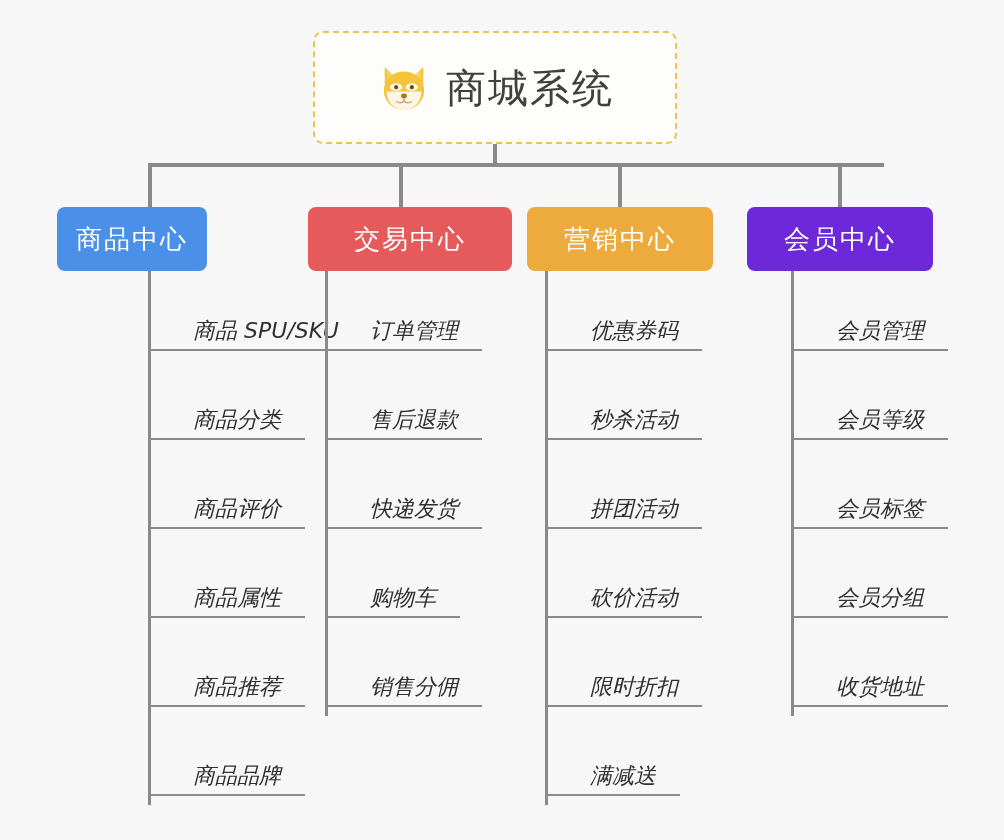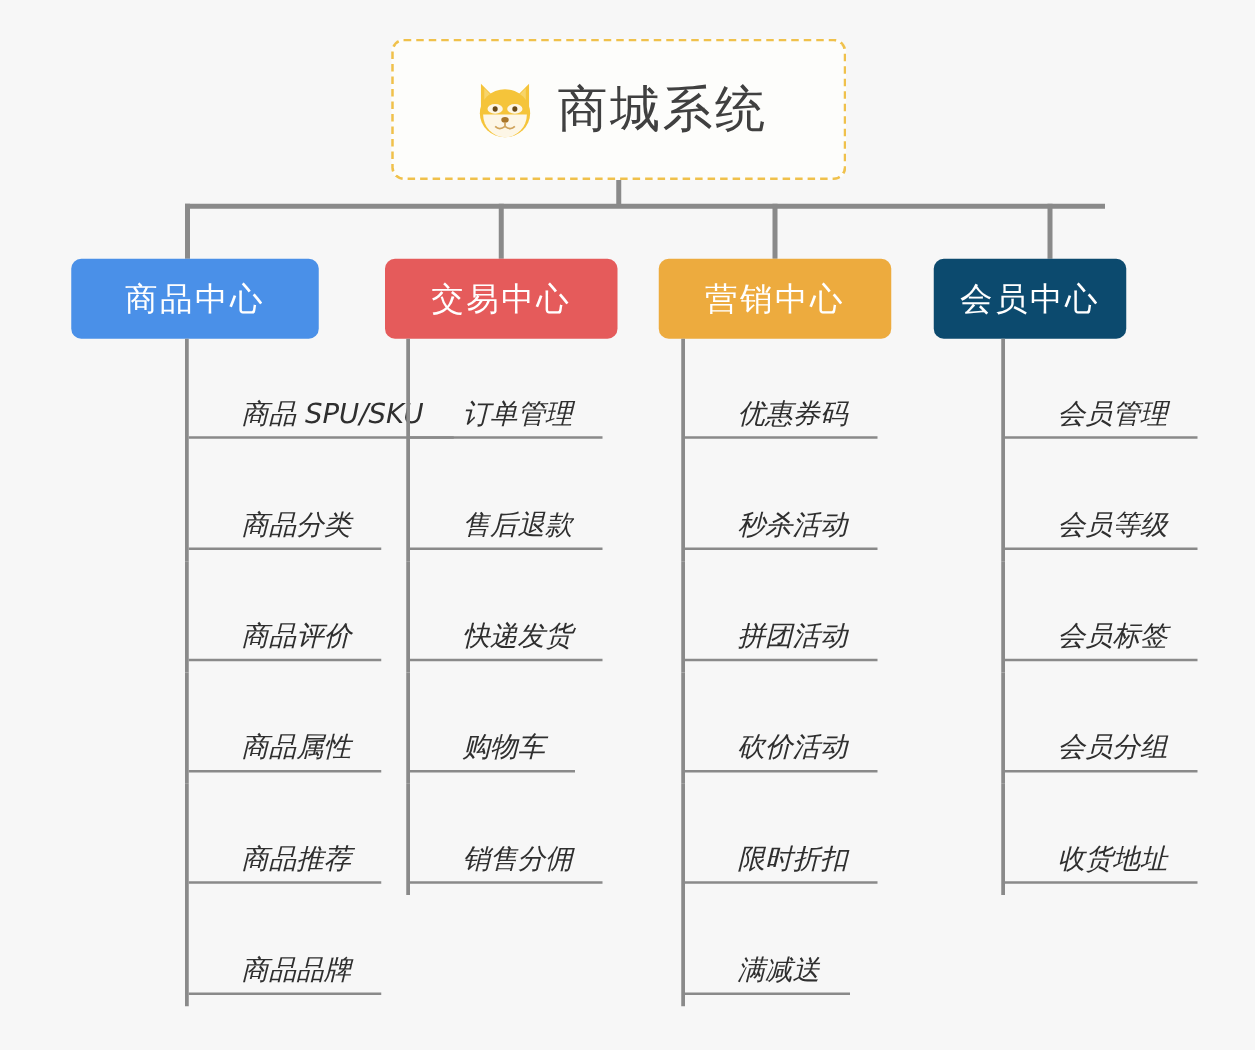--- a/index.html
+++ b/index.html
@@ -90,21 +90,21 @@
 
   <div class="conn stem"></div>
   <div class="conn bus"></div>
   <div class="conn drop" style="left:148px"></div>
   <div class="conn drop" style="left:399px"></div>
   <div class="conn drop" style="left:618px"></div>
   <div class="conn drop" style="left:838px"></div>
 
   <div id="columns-host">
       <div class="col" style="left: 57px;">
-        <div class="col-head" style="width: 198px; background: rgb(74, 144, 232);">商品中心</div>
+        <div class="col-head" style="width: 150px; background: rgb(74, 144, 232);">商品中心</div>
         <div class="leaves" style="margin-left: 91px;">
           <div class="leaf">
             <span class="leaf-text">商品 SPU/SKU</span>
             <span class="leaf-rule" style="width: 212px;"></span>
           </div>
           <div class="leaf">
             <span class="leaf-text">商品分类</span>
             <span class="leaf-rule" style="width: 154px;"></span>
           </div>
           <div class="leaf">
@@ -119,21 +119,21 @@
             <span class="leaf-text">商品推荐</span>
             <span class="leaf-rule" style="width: 154px;"></span>
           </div>
           <div class="leaf">
             <span class="leaf-text">商品品牌</span>
             <span class="leaf-rule" style="width: 154px;"></span>
           </div>
         </div>
       </div>
       <div class="col" style="left: 308px;">
-        <div class="col-head" style="width: 186px; background: rgb(229, 91, 91);">交易中心</div>
+        <div class="col-head" style="width: 204px; background: rgb(229, 91, 91);">交易中心</div>
         <div class="leaves" style="margin-left: 17px;">
           <div class="leaf">
             <span class="leaf-text">订单管理</span>
             <span class="leaf-rule" style="width: 154px;"></span>
           </div>
           <div class="leaf">
             <span class="leaf-text">售后退款</span>
             <span class="leaf-rule" style="width: 154px;"></span>
           </div>
           <div class="leaf">
@@ -173,22 +173,22 @@
             <span class="leaf-text">限时折扣</span>
             <span class="leaf-rule" style="width: 154px;"></span>
           </div>
           <div class="leaf">
             <span class="leaf-text">满减送</span>
             <span class="leaf-rule" style="width: 132px;"></span>
           </div>
         </div>
       </div>
       <div class="col" style="left: 747px;">
-        <div class="col-head" style="width: 154px; background: #0c4a6e;">会员中心</div>
-        <div class="leaves" style="margin-left: 10px; padding-left: 44px;">
+        <div class="col-head" style="width: 186px; background: #6d28d9;">会员中心</div>
+        <div class="leaves" style="margin-left: 0; padding-left: 44px;">
           <div class="leaf">
             <span class="leaf-text">会员管理</span>
             <span class="leaf-rule" style="width: 154px;"></span>
           </div>
           <div class="leaf">
             <span class="leaf-text">会员等级</span>
             <span class="leaf-rule" style="width: 154px;"></span>
           </div>
           <div class="leaf">
             <span class="leaf-text">会员标签</span>

